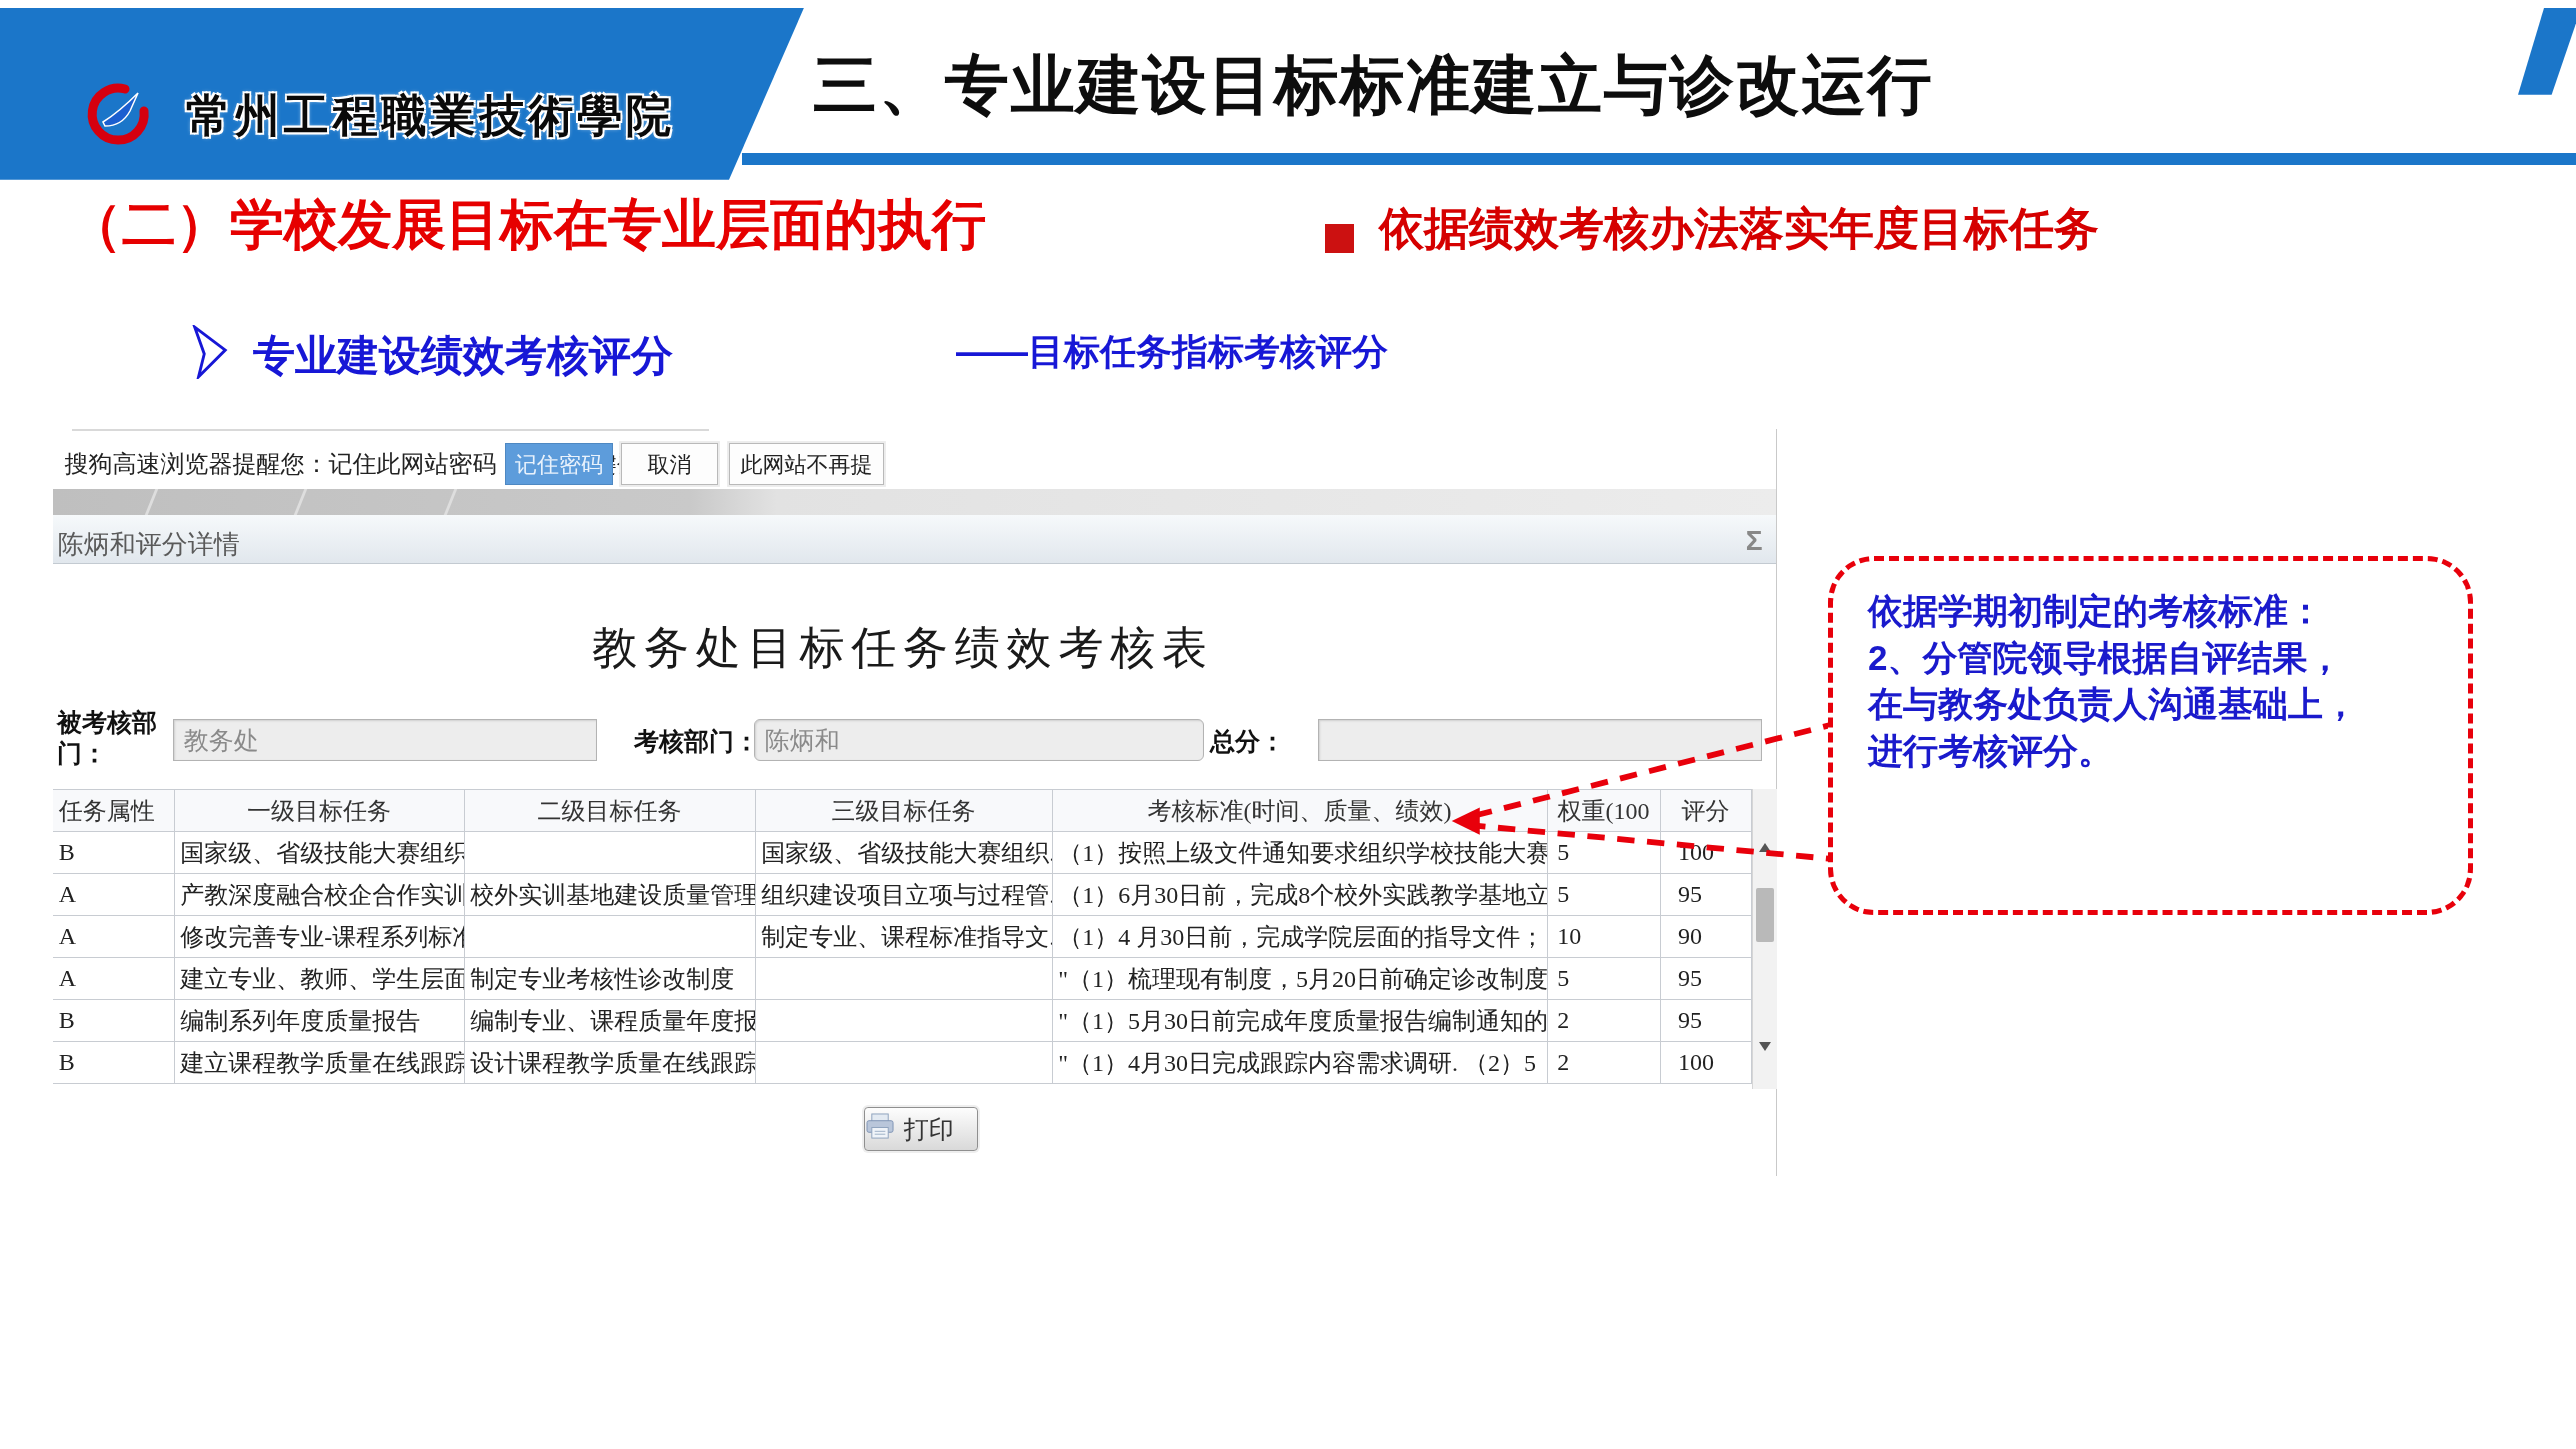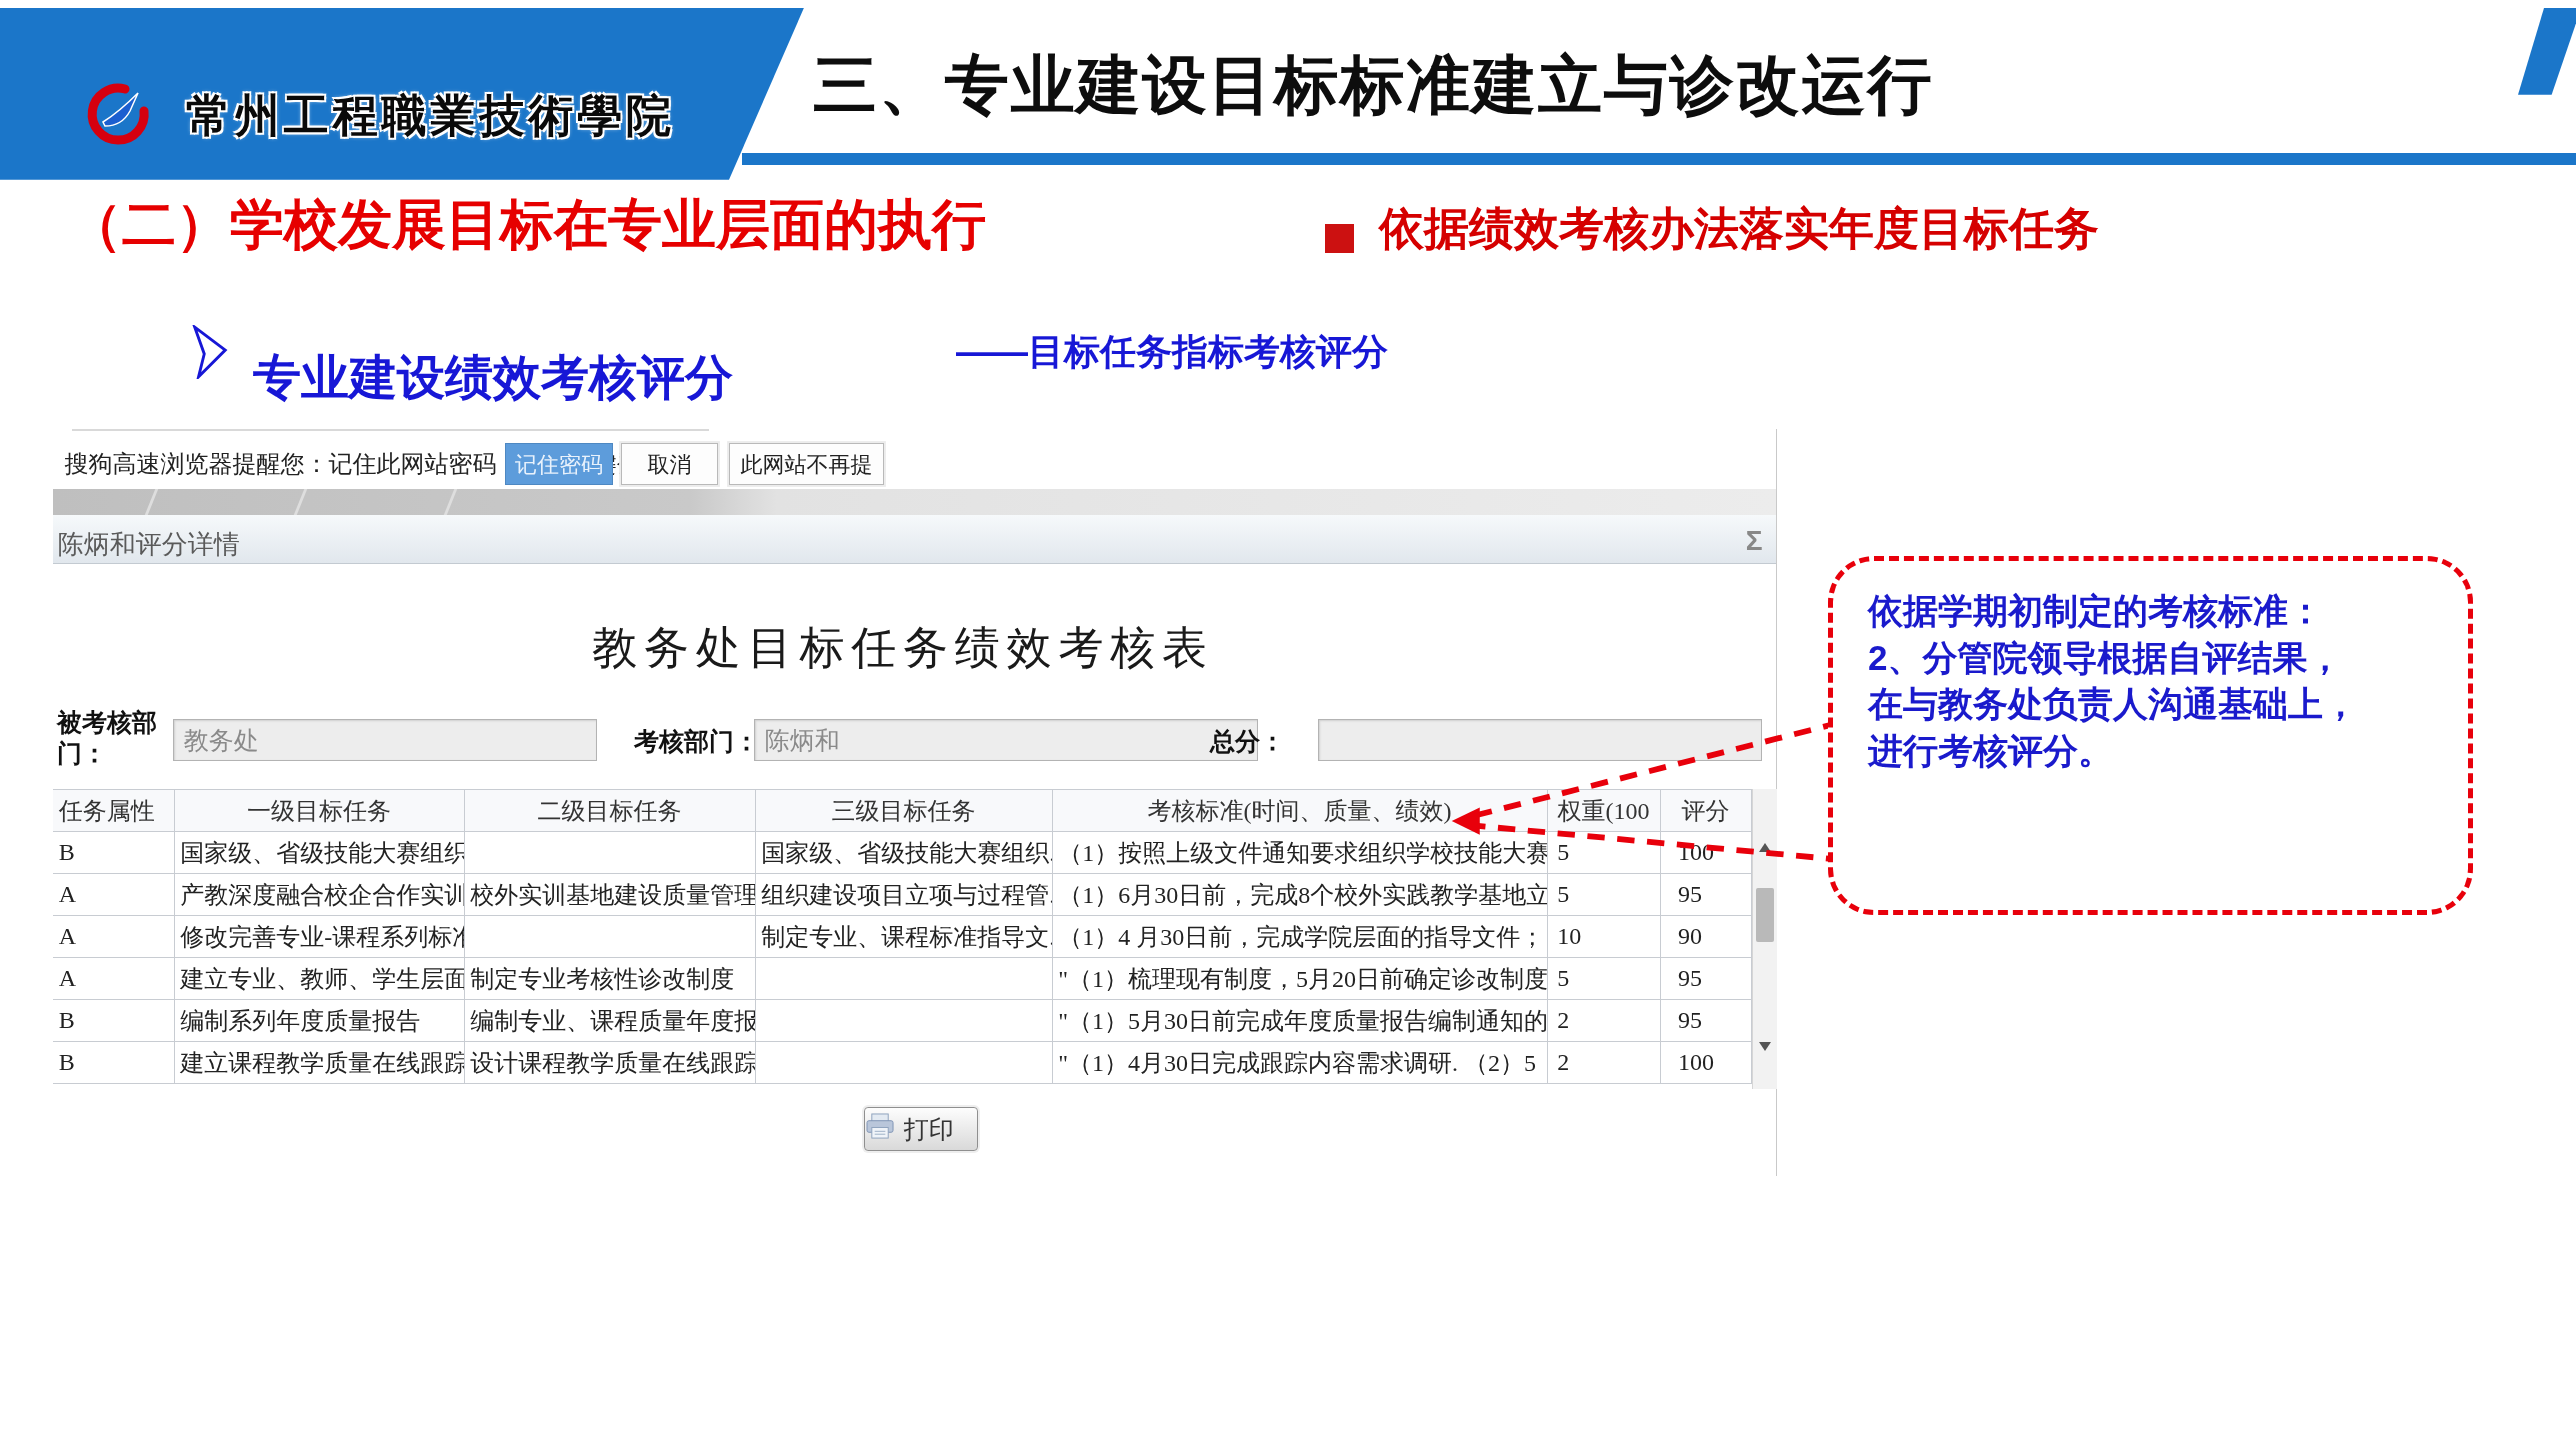--- a/index.html
+++ b/index.html
@@ -17,21 +17,21 @@
              text-shadow:-1.9px -1.9px 0 #fff,1.9px -1.9px 0 #fff,-1.9px 1.9px 0 #fff,1.9px 1.9px 0 #fff,0 0 5.8px #fff;}
   .blue-rule{position:absolute;left:742px;top:153px;width:1834px;height:11.6px;background:#1B76C9;}
   .main-title{position:absolute;left:813px;top:42px;width:1449px;font-size:64px;font-weight:bold;
               color:#0d0d0d;letter-spacing:1.9px;}
 
   .section-heading{position:absolute;left:68px;top:189px;font-size:54px;font-weight:bold;color:#E60000;}
   .red-square{position:absolute;left:1325px;top:224px;width:29px;height:29px;background:#CC1111;}
   .kpi-heading{position:absolute;left:1379px;top:199px;font-size:45px;font-weight:bold;color:#D50000;}
 
   .arrow-icon{position:absolute;left:189px;top:325px;}
-  .sub-bullet{position:absolute;left:253px;top:328px;font-size:48px;font-weight:bold;color:#1717D6;margin-top:18px;}
+  .sub-bullet{position:absolute;left:253px;top:328px;font-size:42px;font-weight:bold;color:#1717D6;}
   .sub-bullet2{position:absolute;left:956px;top:328px;font-size:36px;font-weight:bold;color:#1717D6;}
 
   
   .callout{position:absolute;left:1828px;top:556px;width:645px;height:359px;border:5.8px dashed #E8000B;
            border-radius:46px;box-sizing:border-box;z-index:60;background:#fff;}
   .callout-text{margin:27px 29px 0 35px;font-size:35px;font-weight:bold;color:#1A1ACC;line-height:1.33;}
 
   .connector{position:absolute;left:0;top:0;width:2576px;height:1450px;z-index:55;pointer-events:none;}
 
   
@@ -62,21 +62,21 @@
 
   .field-label{position:absolute;font-family:"Liberation Serif",serif;font-weight:bold;
                font-size:25px;color:#111;line-height:1.25;}
   .field-input{position:absolute;top:290px;height:42px;background:#ededed;border:1px solid #b3b3b3;
                box-shadow:inset 1px 1px 1.9px #cfcfcf;box-sizing:border-box;
                font-family:"Liberation Serif",serif;font-size:25px;color:#8a8a8a;line-height:41px;
                padding-left:9.7px;white-space:nowrap;overflow:hidden;}
   .lbl1{left:3.9px;top:278px;width:106px;}
   .in1{left:120px;width:424px;}
   .lbl2{left:581px;top:297px;}
-  .in2{left:701px;width:504px;}
+  .in2{left:701px;width:450px;border-radius:6px;}
   .lbl3{left:1157px;top:297px;}
   .in3{left:1265px;width:444px;}
 
   .tbl-wrap{position:absolute;left:0;top:360px;width:1699px;height:300px;overflow:hidden;}
   table{border-collapse:collapse;table-layout:fixed;width:1697px;}
   th,td{border:1px solid #c8ccd2;height:42px;font-family:"Liberation Serif",serif;font-size:24px;
         white-space:nowrap;overflow:hidden;padding:0 5.8px;color:#222;box-sizing:border-box;}
   th{background:#f8f9fb;font-weight:normal;color:#333;text-align:center;}
   th:first-child,td:first-child{border-left:none;text-align:left;}
   td{background:#fff;text-align:left;}

